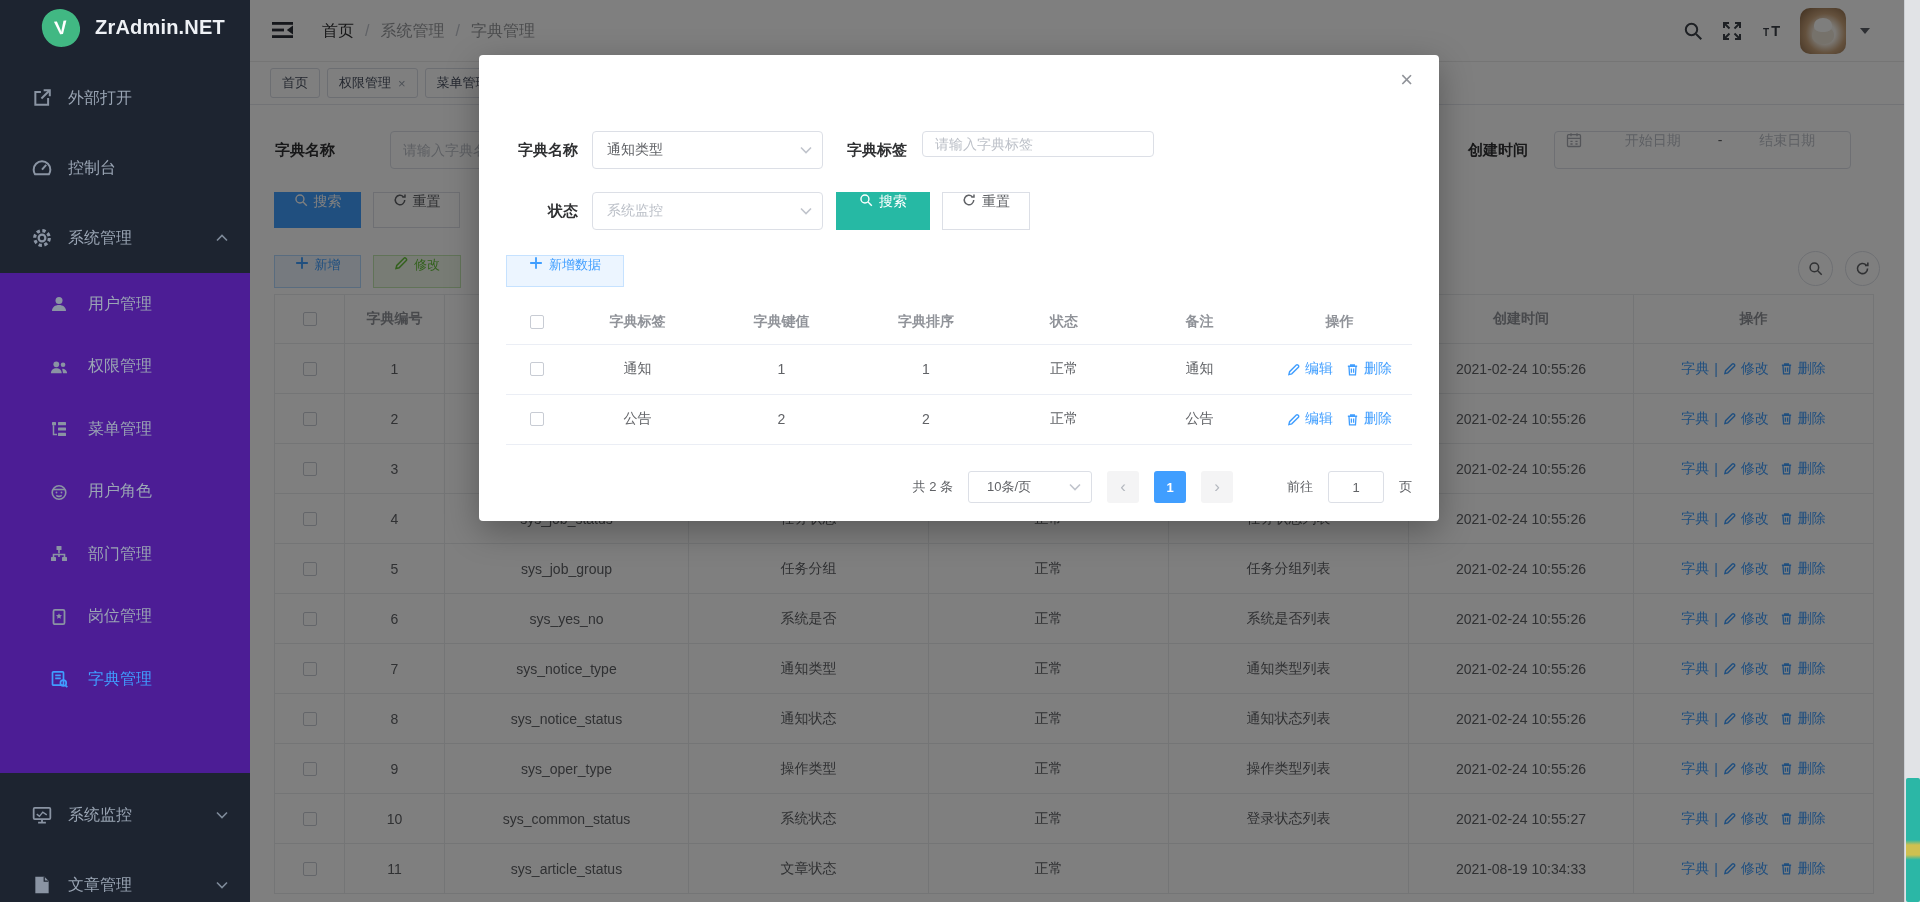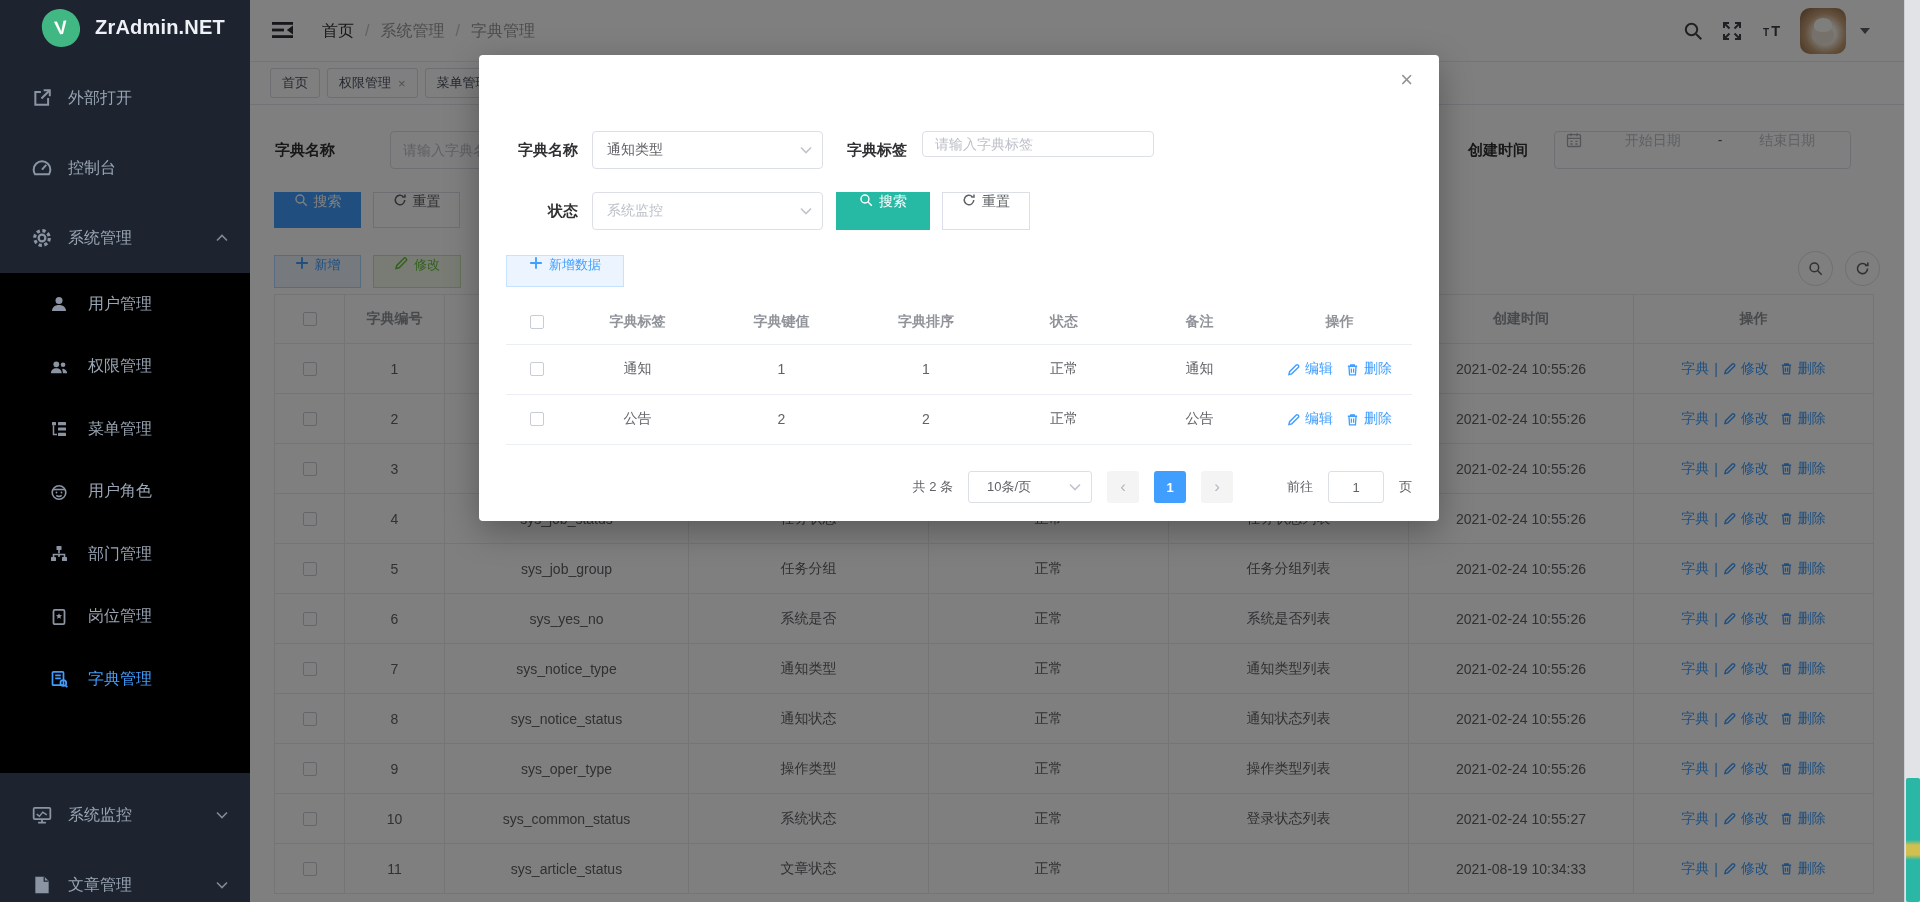--- a/index.html
+++ b/index.html
@@ -6,21 +6,21 @@
   body { font-family:"Liberation Sans","DejaVu Sans",sans-serif; background:#444; }
   .screen { position:relative; width:1920px; height:902px; background:#fff; overflow:hidden; }
 
   
   .sidebar { position:absolute; left:0; top:0; width:250px; height:902px; background:#1d2430; z-index:5; }
   .logo-bar { position:absolute; left:0; top:0; height:55px; width:100%; display:flex; align-items:center; padding-left:42px; gap:15px; cursor:pointer; }
   .logo-mark { width:38px; height:38px; background:#41b883; border-radius:46% 54% 48% 52%; transform:rotate(-6deg); color:#fff; font-weight:bold; font-size:19px; display:flex; align-items:center; justify-content:center; }
   .logo-text { color:#eef1f5; font-size:20px; font-weight:bold; letter-spacing:.2px; }
   .menu-group { position:absolute; left:0; right:0; }
   #menu-top { top:63px; }
-  #menu-sub { top:273px; height:500px; background:#000000;text-decoration:underline; }
+  #menu-sub { top:273px; height:500px; background:#4c1d95; }
   #menu-bottom { top:780px; }
   .menu-item { height:70px; display:flex; align-items:center; padding:0 22px 0 32px; gap:16px; color:#9aa5b4; font-size:16px; cursor:pointer; }
   #menu-sub .menu-item { height:62.5px; padding-left:50px; gap:20px; }
   .menu-item .mi-icon { width:20px; height:20px; color:#8a94a3; flex:none; }
   #menu-sub .menu-item .mi-icon { width:18px; height:18px; }
   .menu-item.active, .menu-item.active .mi-icon { color:#409eff; }
   .mi-chev { margin-left:auto; width:12px; height:8px; color:#7e8a99; flex:none; }
   [data-icon] svg { width:100%; height:100%; display:block; }
 
   

